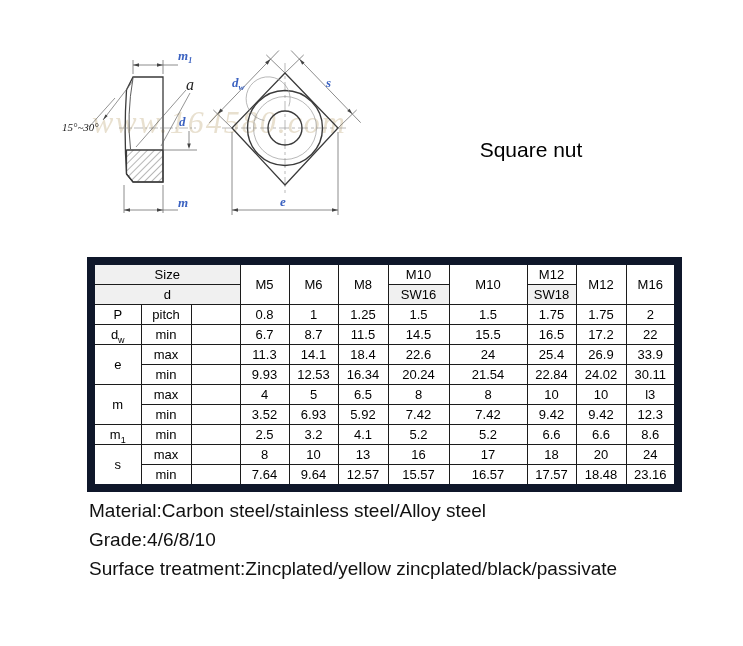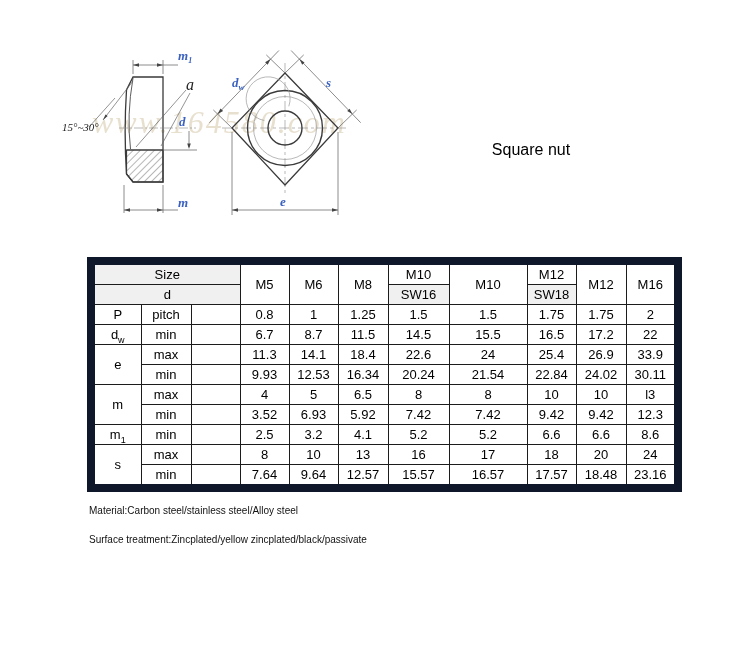--- a/index.html
+++ b/index.html
@@ -1,30 +1,30 @@
 <!DOCTYPE html>
 <html><head>
 <meta charset="utf-8">
 <style>
   html,body{margin:0;padding:0;background:#fff;}
   .page{position:relative;width:743px;height:646px;background:#ffffff;overflow:hidden;
         font-family:"Liberation Sans",sans-serif;color:#111;}
   
   .title-block{position:absolute;left:436px;top:138px;width:190px;text-align:center;
-               font-size:16px;line-height:24.5px;color:#000;}
+               font-size:21px;line-height:24.5px;color:#000;}
   
   table.spec{position:absolute;left:87px;top:257px;border-collapse:collapse;table-layout:fixed;
              font-size:13px;color:#000;border:8px solid #0f172a;}
   .spec td{border:1px solid #1c1c1c;height:19px;padding:0;text-align:center;vertical-align:middle;
            background:#fff;overflow:hidden;white-space:nowrap;font-weight:400;}
   .spec td.gray{background:#f0f0f0;}
   .spec sub{font-size:9px;line-height:0;}
   
   .notes{position:absolute;left:89px;top:504px;}
-  .notes p{margin:0 0 15px 0;font-size:10px;line-height:14px;color:#111;}
+  .notes p{margin:0 0 15px 0;font-size:19px;line-height:14px;color:#111;}
   
   svg.drawing{position:absolute;left:0;top:0;}
   .bluelbl{font-family:"Liberation Serif",serif;font-style:italic;font-weight:700;
            font-size:13px;fill:#3b62c1;}
   .blklbl{font-family:"Liberation Serif",serif;font-style:italic;fill:#222;}
   .wmark{font-family:"Liberation Serif",serif;font-style:italic;fill:#cdbb96;opacity:.45;
          letter-spacing:2px;}
 </style>
 </head>
 <body>
@@ -265,16 +265,17 @@
           <td>16.57</td>
           <td>17.57</td>
           <td>18.48</td>
           <td>23.16</td>
         </tr>
       </tbody>
   </table>
 
   <div class="notes">
     <p>Material:Carbon steel/stainless steel/Alloy steel</p>
+    <p>Grade:4/6/8/10</p>
     <p>Surface treatment:Zincplated/yellow zincplated/black/passivate</p>
   </div>
 
 </div>
 
 </body></html>

